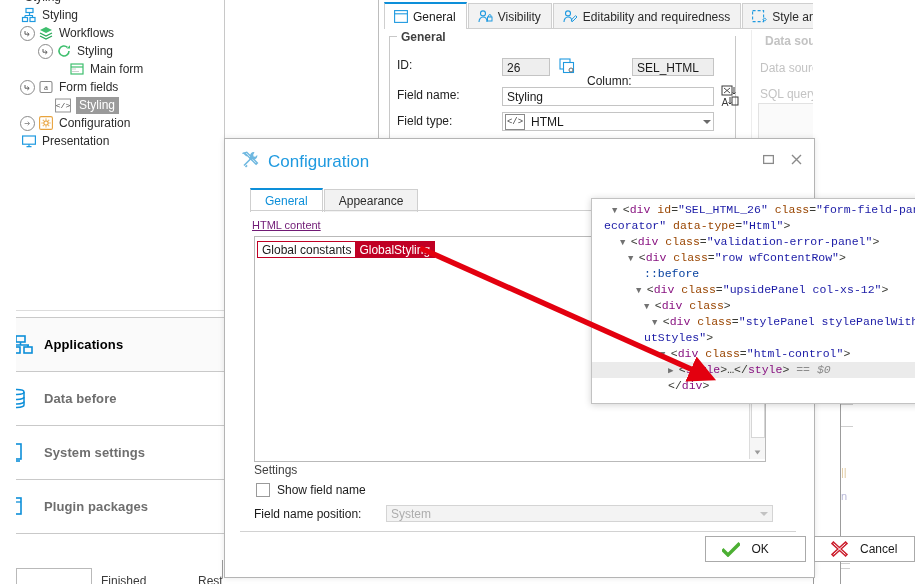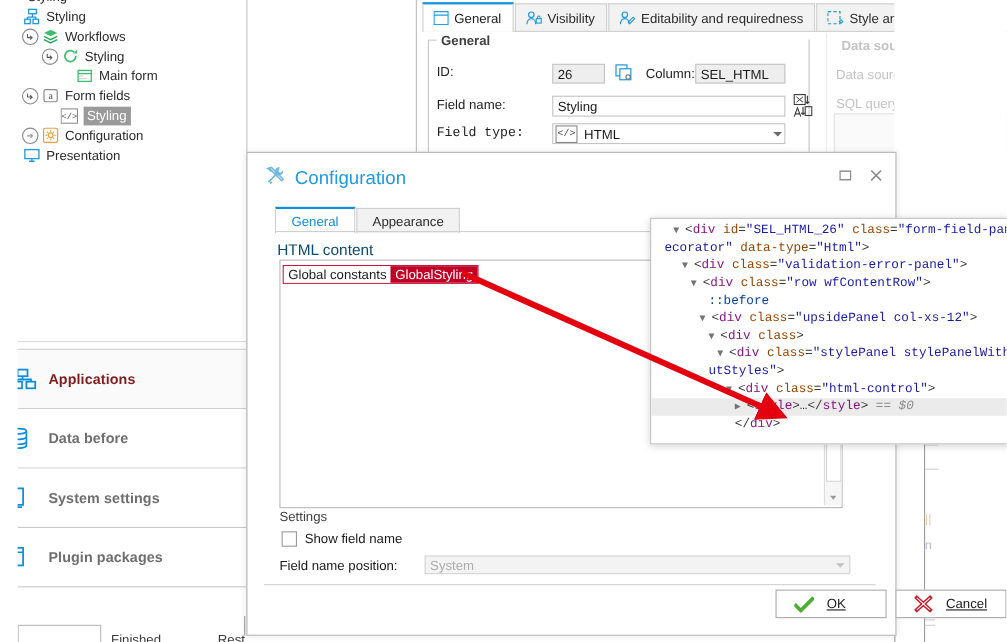--- a/index.html
+++ b/index.html
@@ -38,21 +38,21 @@
 
   
   .nav-panel { position:absolute; left:0; top:310px; width:208px; height:250px; background:#fff; border-right:1px solid #c8c8c8;}
   .nav-sep { height:1px; background:#c9c9c9; width:208px; }
   .nav-sep.thin { background:#dcdcdc; }
   .nav-item {
     height: 53px; display:flex; align-items:center; padding-left: 2px;
     font-size: 13px; font-weight: bold; color:#6e6e6e; letter-spacing:0.1px;
     background:#fff;
   }
-  .nav-item.active { color:#7f1d1d; background:#fafafa; }
+  .nav-item.active { color:#000000; background:#fafafa; }
   .nav-icon { width:26px; height:24px; margin-right:6px; flex:0 0 auto; display:flex; align-items:center; justify-content:flex-start; margin-left:-6px;}
   .nav-icon svg { display:block; }
 
   
   .status-strip { position:absolute; left:0; top:560px; width:915px; height:24px; background:#ffffff; overflow:hidden; }
   .status-box { position:absolute; left:0; top:568px; width:74px; height:16px; border:1px solid #b9b9b9; background:#fff;}
   .status-text { position:absolute; top:574px; font-size:12px; color:#3b3b3b; white-space:nowrap;}
 
   
   .editor-win {
@@ -109,21 +109,21 @@
   .winbtn { width:16px;height:16px; display:flex;align-items:center;justify-content:center; color:#8a8a8a; cursor:default;}
 
   .dlg-tabs { position:absolute; left:25px; top:49px; display:flex; align-items:flex-end; }
   .dtab {
     height:22px; padding:0 14px; display:flex; align-items:center; font-size:12px;
     border:1px solid #cfcfcf; border-bottom:none; background:#f2f2f2; color:#2b2b2b; margin-right:1px;
   }
   .dtab.active { background:#ffffff; border-top:2px solid #0d8fd9; color:#0d8fd9; }
   .dtab-rule { position:absolute; left:25px; top:71px; width:539px; height:1px; background:#cfcfcf;}
 
-  .html-content-label { position:absolute; left:236px; top:219px; font-size:14px; color:#0c4a6e; }
+  .html-content-label { position:absolute; left:236px; top:219px; font-size:11px; color:#701a75;text-decoration:underline; }
   .html-editor {
     position:absolute; left:238px; top:236px; width:510px; height:224px;
     border:1px solid #b9b9b9; background:#ffffff;
   }
   .he-scroll {
     position:absolute; right:0; top:0; width:15px; height:222px; background:#f6f6f6; border-left:1px solid #dcdcdc;
   }
   .he-thumb { position:absolute; left:1px; top:1px; width:12px; height:200px; background:#ffffff; border:1px solid #d6d6d6;}
   .he-arrow { position:absolute; left:2px; width:11px; height:11px; display:flex;align-items:center;justify-content:center;}
 
@@ -140,21 +140,21 @@
   .fnp-row { position:absolute; left:238px; top:505px; display:flex; align-items:center; font-size:12px;}
   .fnp-select {
     width:387px; height:17px; border:1px solid #d4d4d4; background:#f3f3f3; color:#adadad;
     display:flex;align-items:center; justify-content:space-between; padding:0 4px; box-sizing:border-box; font-size:12px;
   }
   .dlg-sep { position:absolute; left:224px; top:531px; width:556px; height:1px; background:#d2d2d2;}
 
   .dlg-buttons { position:absolute; right:16px; top:536px; display:flex; gap:8px; }
   .dbtn {
     width:99px; height:24px; border:1px solid #aaaaaa; background:#ffffff;
-    display:flex; align-items:center; justify-content:center; gap:12px; font-size:12px; color:#1a1a1a;text-decoration:underline;
+    display:flex; align-items:center; justify-content:center; gap:12px; font-size:12px; color:#1a1a1a;
   }
   .dbtn svg { display:block; }
 
   
   .devtools {
     position:absolute; left:575px; top:198px; width:340px; height:204px;
     background:#ffffff; border:1px solid #c2c2c2;
     box-shadow: 0 1px 7px rgba(0,0,0,0.18);
     overflow:hidden; font-family:"Liberation Mono", monospace; font-size:11.5px;
   }
@@ -408,41 +408,41 @@
       <span>ID:</span>
     </div>
     <div class="finput" style="position:absolute;left:123px;top:58px;width:48px;">26</div>
     <span style="position:absolute;left:180px;top:58px;">
       <svg width="17" height="16" viewBox="0 0 17 16">
         <rect x="1" y="1" width="10" height="10" fill="none" stroke="#1f9ae0" stroke-width="1.1"></rect>
         <rect x="4.5" y="4.5" width="10" height="10" fill="#fff" stroke="#1f9ae0" stroke-width="1.1"></rect>
         <circle cx="12" cy="12" r="2" fill="none" stroke="#6a6a6a" stroke-width="1"></circle>
       </svg>
     </span>
-    <div class="frow" style="left:208px;top:60px;">
+    <div class="frow" style="left:208px;top:74px;">
       <span>Column:</span>
     </div>
     <div class="finput" style="position:absolute;left:253px;top:58px;width:82px;">SEL_HTML</div>
 
     <div class="frow" style="left:18px;top:88px;">
       <span>Field name:</span>
     </div>
     <div class="finput white" style="position:absolute;left:123px;top:87px;width:212px;height:19px;line-height:19px;">Styling</div>
     <span style="position:absolute;left:342px;top:85px;">
       <svg width="18" height="22" viewBox="0 0 18 22">
         <rect x="1" y="1" width="10" height="9" fill="none" stroke="#3a3a3a" stroke-width="1"></rect>
         <path d="M3 3l6 5M9 3l-6 5" stroke="#3a3a3a" stroke-width="0.9"></path>
         <path d="M13 2v7M11.5 7.5L13 9l1.5-1.5" stroke="#3a3a3a" stroke-width="1" fill="none"></path>
         <path d="M1 21l3-8 3 8M2 18.5h4" stroke="#3a3a3a" stroke-width="1" fill="none"></path>
         <path d="M9 12v7M7.5 17.5L9 19l1.5-1.5" stroke="#3a3a3a" stroke-width="1" fill="none"></path>
         <rect x="11" y="12" width="6" height="8" fill="none" stroke="#3a3a3a" stroke-width="1"></rect>
       </svg>
     </span>
 
-    <div class="frow" style="left:18px;top:114px;font-family:Liberation Mono, monospace;">
+    <div class="frow" style="left:18px;top:114px;">
       <span>Field type:</span>
     </div>
     <div class="fselect" style="position:absolute;left:123px;top:112px;width:212px;">
       <span class="html-badge">&lt;/&gt;</span>
       <span style="flex:1;">HTML</span>
       <span class="caret-dn"></span>
     </div>
 
     <div style="position:absolute;left:372px;top:30px;width:181px;height:110px;border-left:1px solid #ededed;"></div>
     <div class="ghost" style="left:386px;top:34px;font-weight:bold;">Data source</div>

